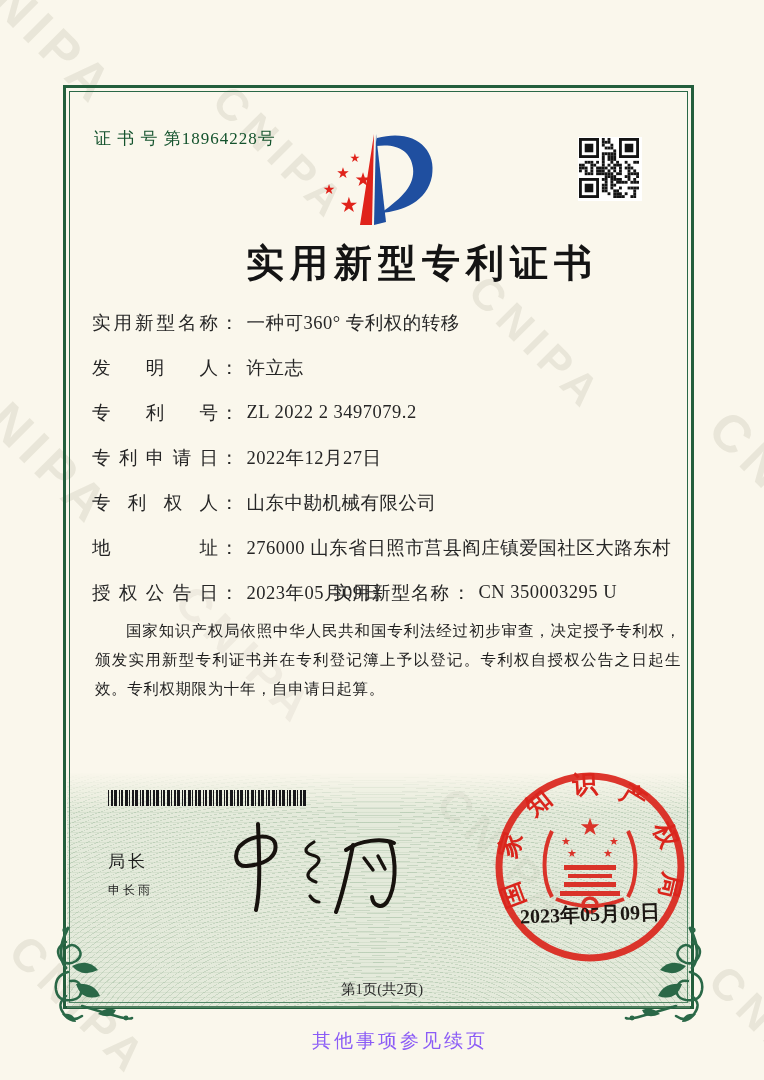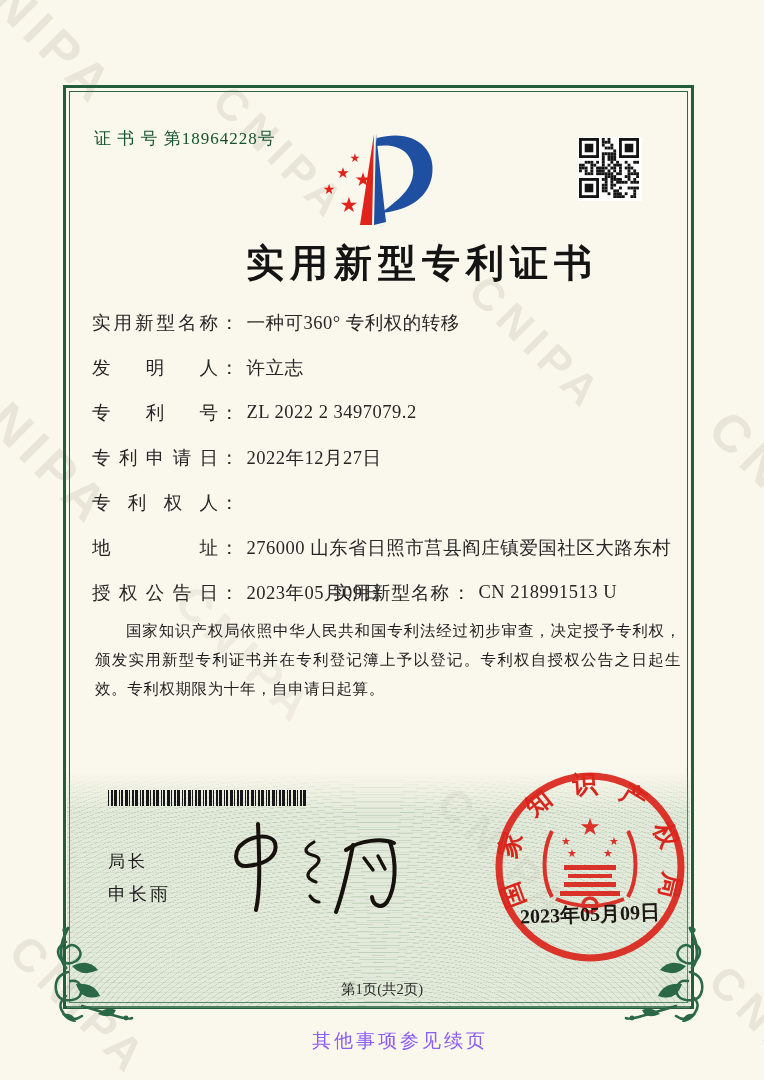--- a/index.html
+++ b/index.html
@@ -63,21 +63,21 @@
     position:absolute; left:95px; top:616px; width:586px;
     font-size:15.5px; line-height:29px; letter-spacing:0.6px;
     text-align:justify; color:#1f1f1f;
   }
   .body-text p{margin:0; text-indent:2em;}
   
   .barcode{position:absolute; left:108px; top:790px; width:200px; height:16px;}
   .sig-title{position:absolute; left:108px; top:850px; font-family:"Liberation Sans","DejaVu Sans",sans-serif;
     font-size:17px; letter-spacing:3px; color:#1d1d1d;}
   .sig-name{position:absolute; left:108px; top:882px; font-family:"Liberation Sans","DejaVu Sans",sans-serif;
-    font-size:18px; letter-spacing:3px; color:#1d1d1d;}
+    font-size:12px; letter-spacing:3px; color:#1d1d1d;}
   .signature{position:absolute; left:222px; top:812px; width:180px; height:102px;}
   
   .seal{position:absolute; left:492px; top:769px; width:196px; height:196px;}
   .seal-date{
     position:absolute; left:500px; top:901px; width:180px; text-align:center;
     font-size:20px; font-weight:bold; color:#1c1713; letter-spacing:0;
     transform:rotate(-2deg); font-family:"Liberation Serif","DejaVu Serif",serif;
   }
   
   .page-num{position:absolute; left:0; top:980px; width:764px; text-align:center; font-size:14.5px; color:#2a2a2a;}
@@ -318,34 +318,35 @@
         <span class="fvalue">ZL 2022 2 3497079.2</span>
     </div>
     <div class="frow">
       <span class="flabel">专利申请日</span>
         <span class="fcolon">：</span>
         <span class="fvalue">2022年12月27日</span>
     </div>
     <div class="frow">
       <span class="flabel">专利权人</span>
         <span class="fcolon">：</span>
+        <span class="fvalue">山东中勘机械有限公司</span>
     </div>
     <div class="frow">
       <span class="flabel">地址</span>
         <span class="fcolon">：</span>
         <span class="fvalue">276000 山东省日照市莒县阎庄镇爱国社区大路东村</span>
     </div>
     <div class="frow">
       <span class="flabel">授权公告日</span>
         <span class="fcolon">：</span>
         <span class="fvalue">2023年05月09日</span>
       <span class="fpair2">
         <span class="flabel">实用新型名称</span>
           <span class="fcolon">：</span>
-          <span class="fvalue">CN 218991513 U</span>
+          <span class="fvalue">CN 350003295 U</span>
       </span>
     </div>
   </div>
 
   <div class="body-text">
     <p>国家知识产权局依照中华人民共和国专利法经过初步审查，决定授予专利权，颁发实用新型专利证书并在专利登记簿上予以登记。专利权自授权公告之日起生效。专利权期限为十年，自申请日起算。</p>
   </div>
 
   <div class="barcode">
     <svg id="bar-svg" viewBox="0 0 200 16" width="200" height="16" preserveAspectRatio="none" fill="#17171a">

